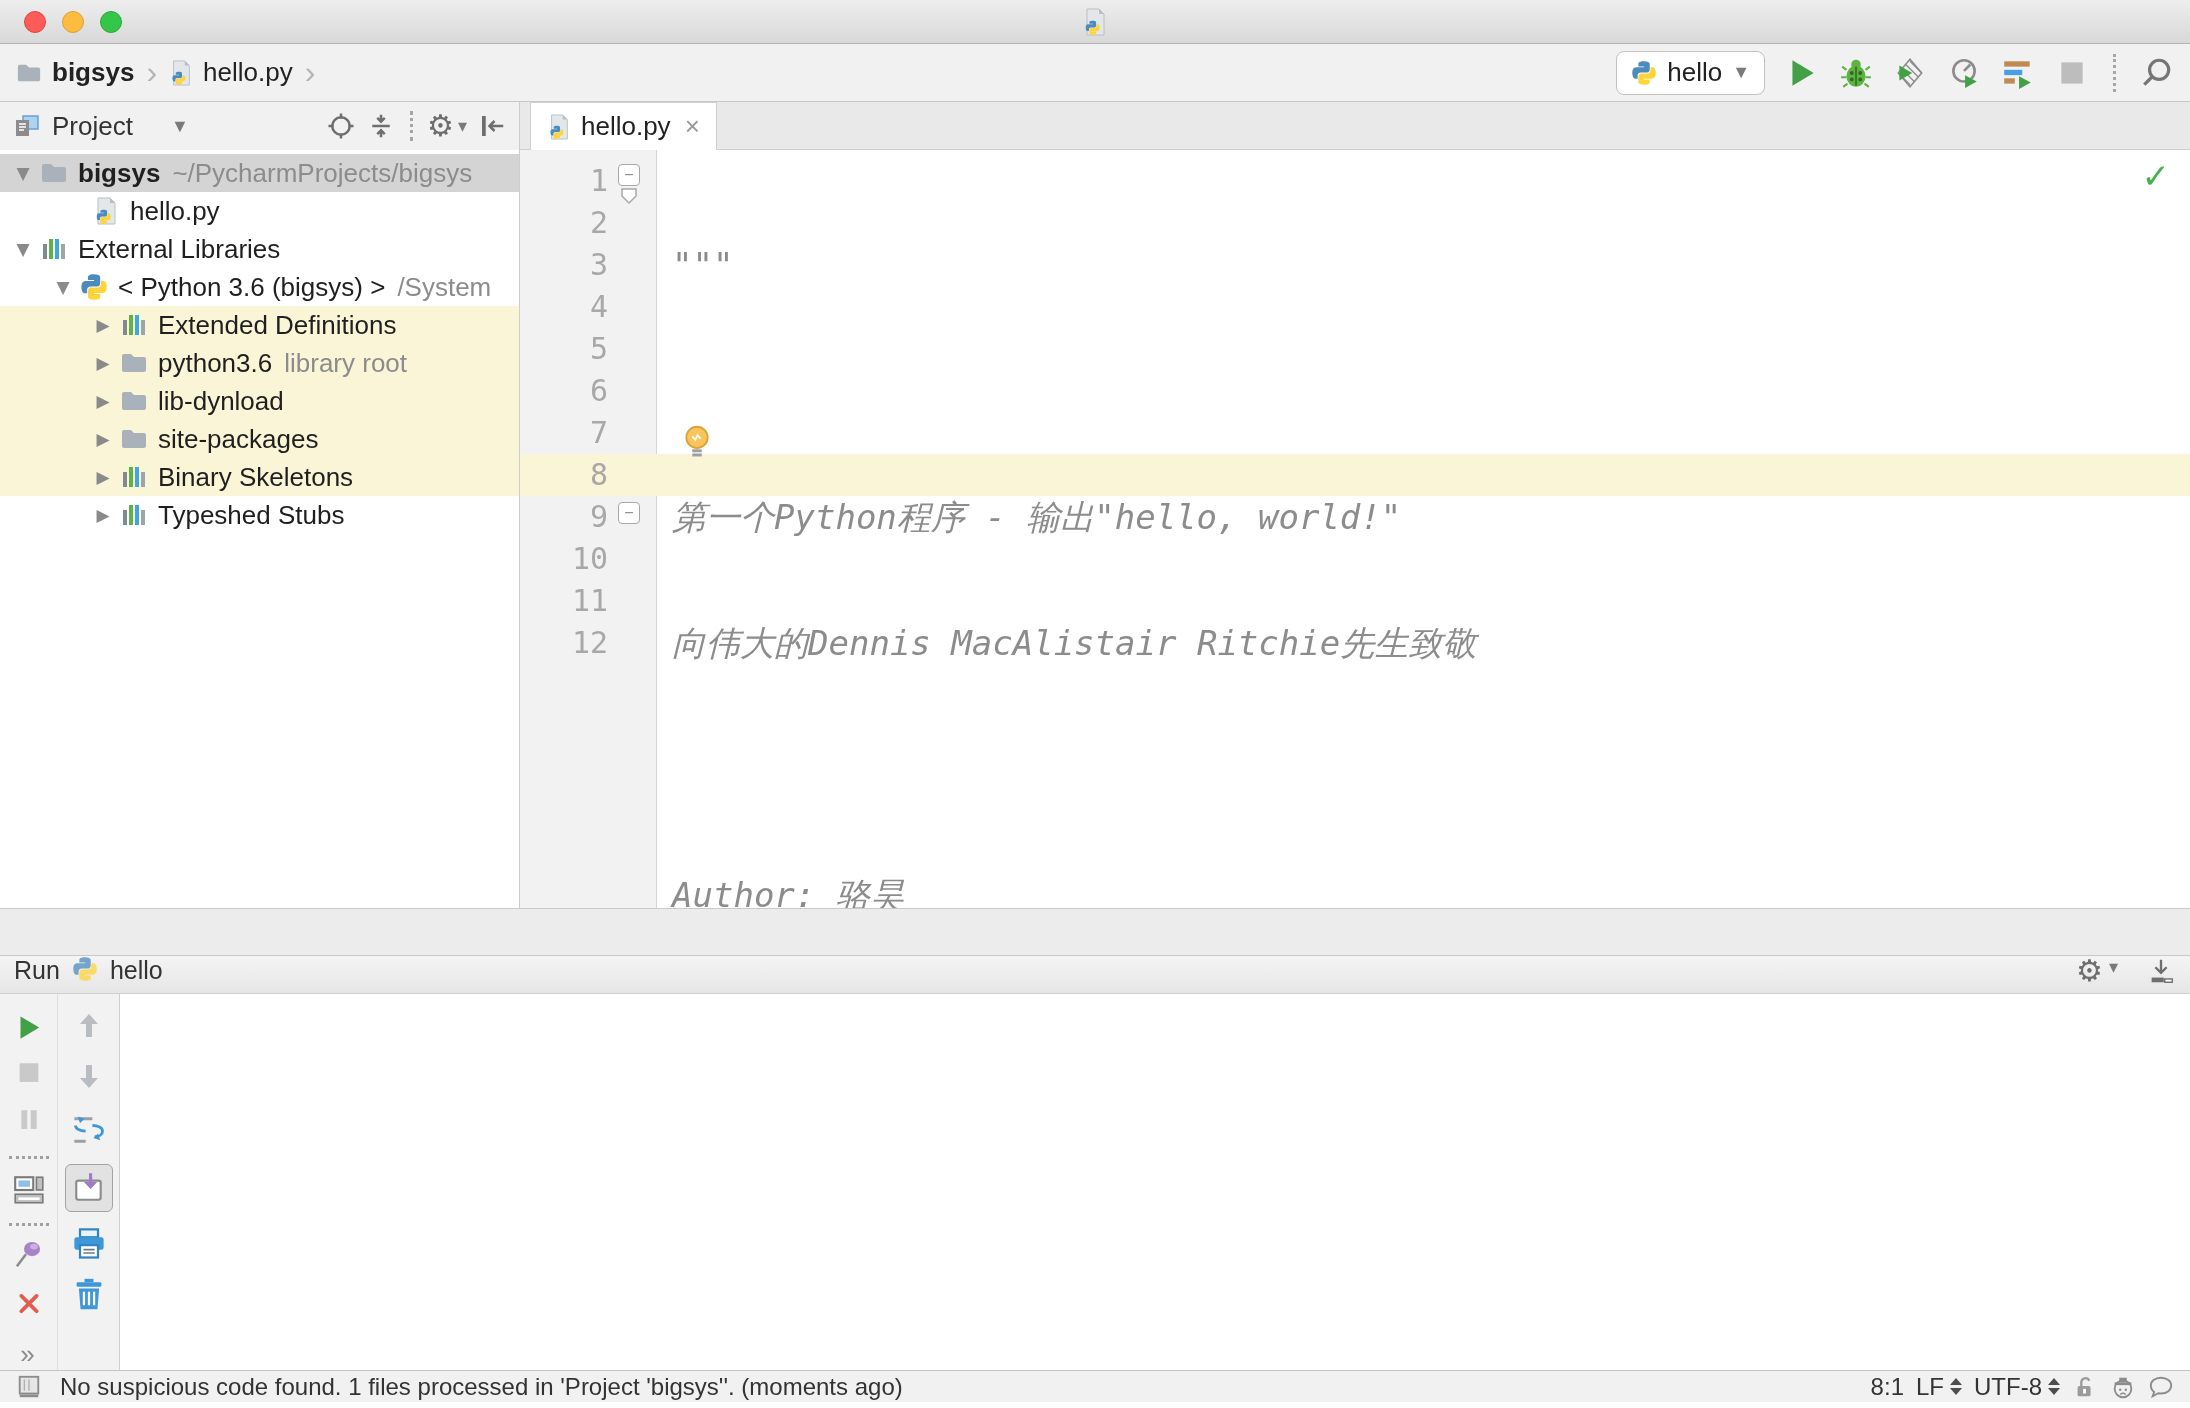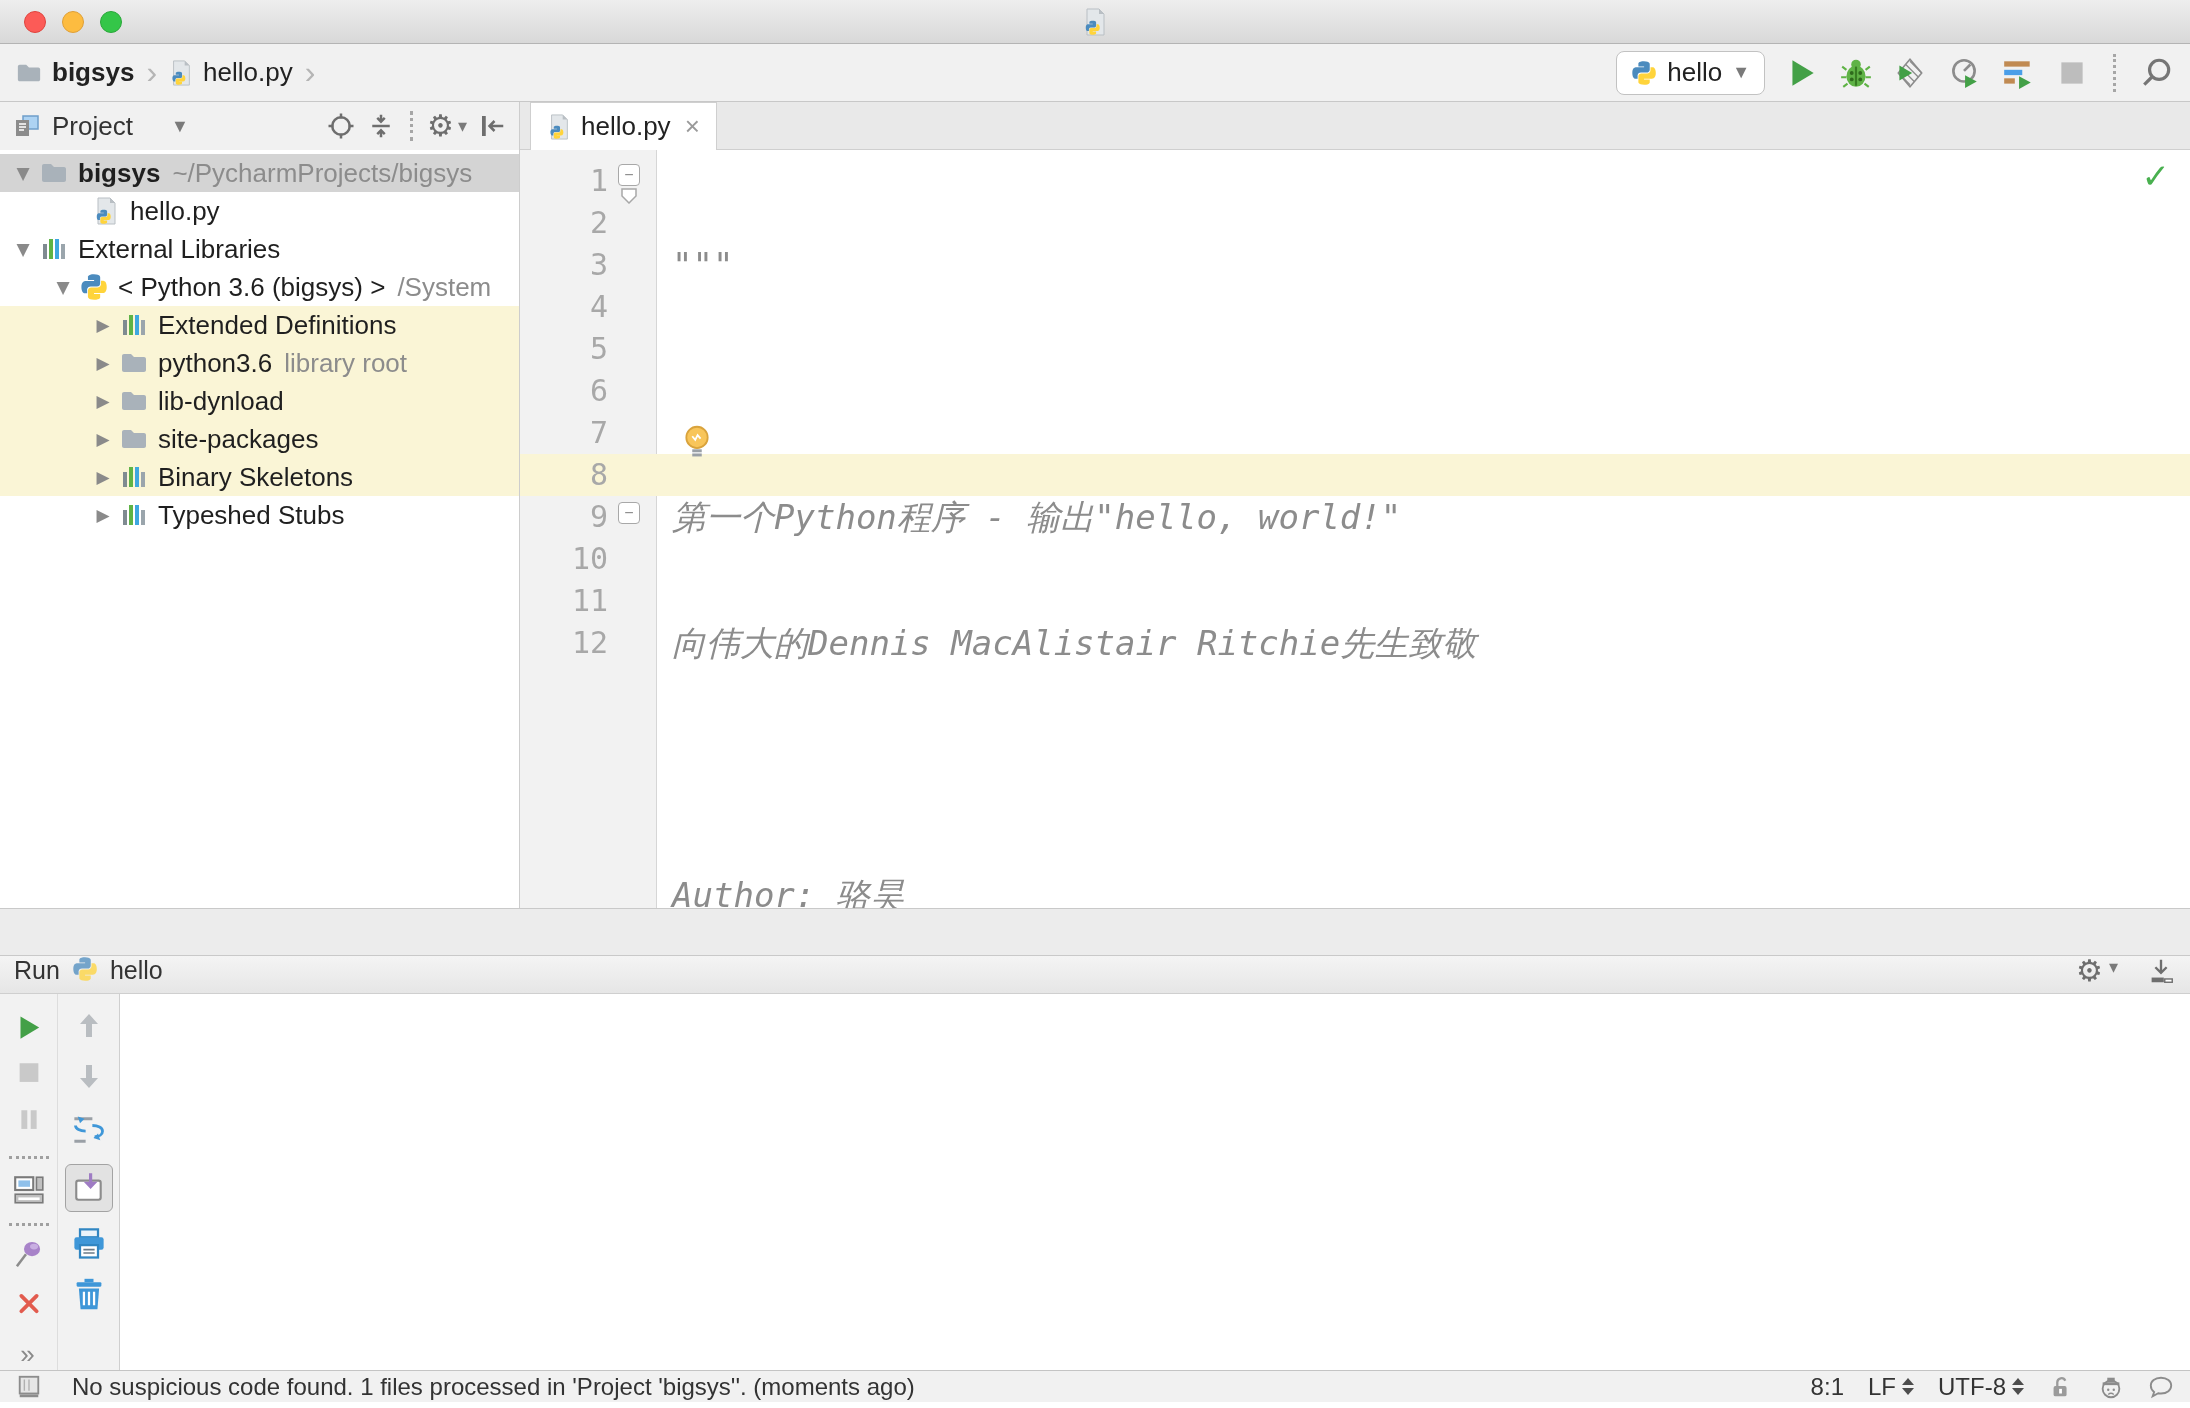--- a/index.html
+++ b/index.html
@@ -79,21 +79,21 @@
   .rico{width:32px;height:32px}
   .hdots{width:40px;border-top:3px dotted #a0a0a0}
   .boxed{width:48px;height:48px;border:1px solid #a3a3a3;border-radius:6px;background:#e2e2e2;display:flex;align-items:center;justify-content:center}
   .more{color:#8a8a8a;font-size:26px;letter-spacing:2px}
   .console{flex:1;padding:12px 0 0 26px;font-family:"DejaVu Sans Mono","Liberation Mono",monospace;font-size:34px;line-height:42px;white-space:pre;overflow:hidden}
   .c-sys{color:#00008b}
   .c-out{color:#111}
   .c-blank{height:42px}
 
   
-  .statusbar{height:32px;background:#f1f1f1;border-top:1px solid #c4c4c4;display:flex;align-items:center;padding:0 16px;font-size:24px;color:#333;gap:24px}
+  .statusbar{height:32px;background:#f1f1f1;border-top:1px solid #c4c4c4;display:flex;align-items:center;padding:0 16px;font-size:24px;color:#333;gap:12px}
   .sb-msg{flex:1;margin-left:6px;white-space:nowrap;overflow:hidden}
   .sb-widget{display:flex;align-items:center;gap:6px;white-space:nowrap}
   .sico{width:26px;height:26px}
   .updown{display:inline-flex;flex-direction:column;gap:3px}
   .tup{width:0;height:0;border-left:6px solid transparent;border-right:6px solid transparent;border-bottom:7px solid #4d4d4d}
   .tdn{width:0;height:0;border-left:6px solid transparent;border-right:6px solid transparent;border-top:7px solid #4d4d4d}
 </style>
 </head>
 <body>
 

